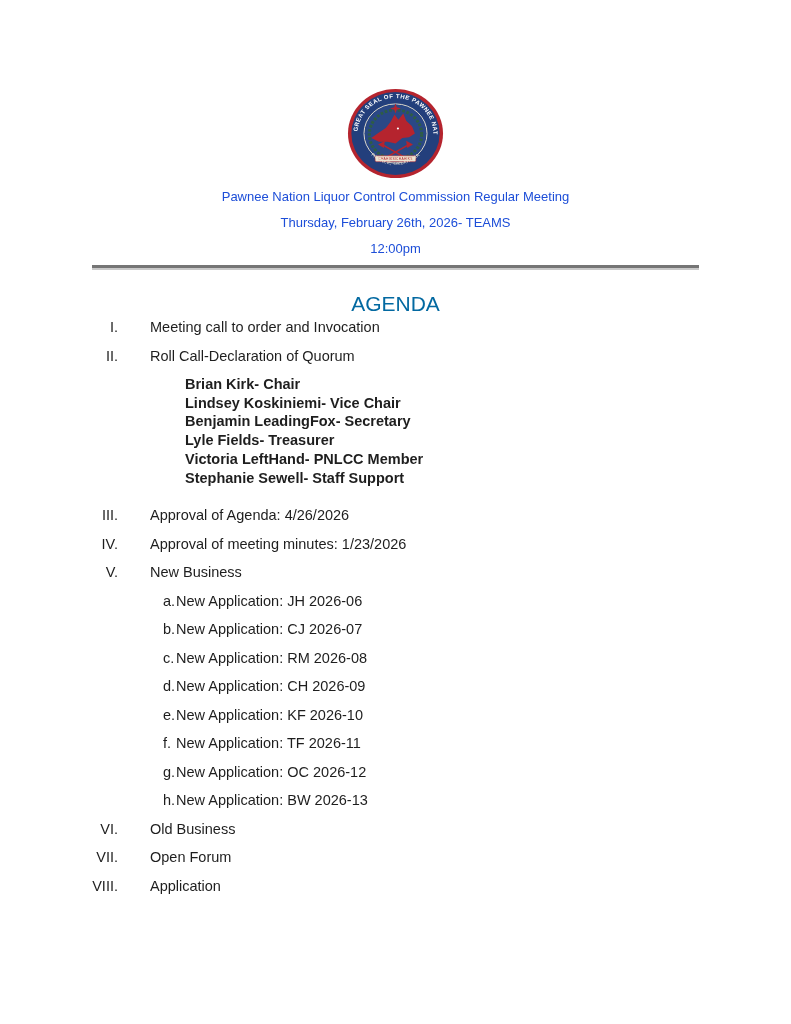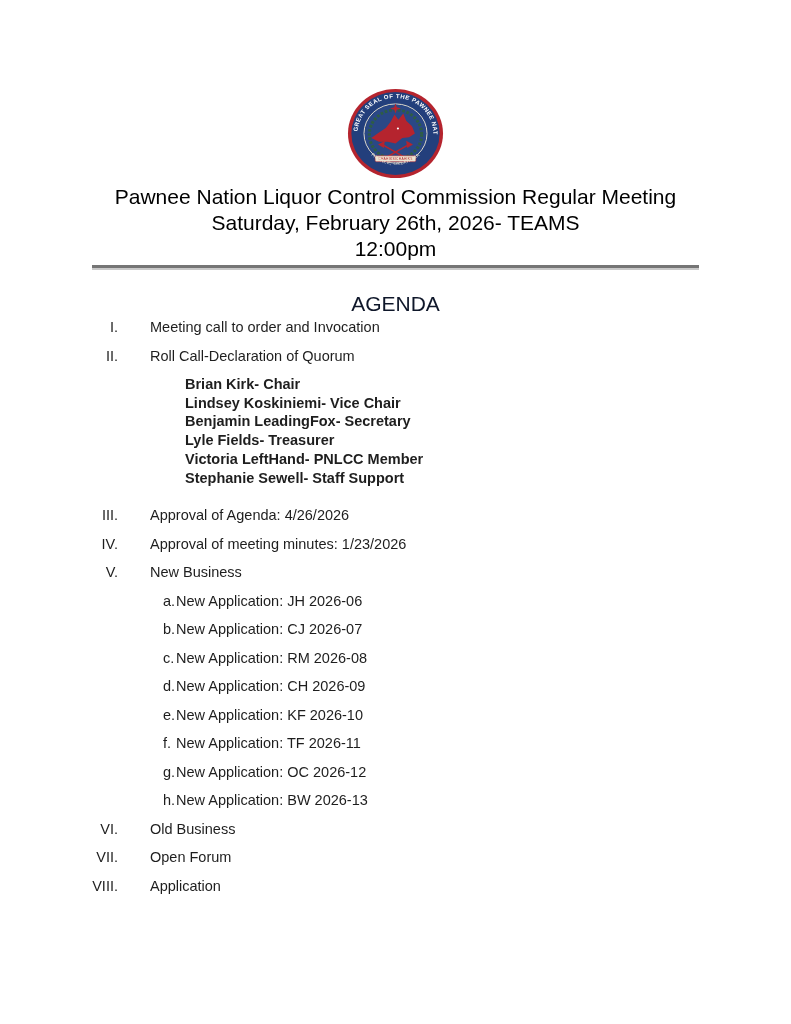--- a/index.html
+++ b/index.html
@@ -14,37 +14,37 @@
     width: 791px; height: 1024px;
     background: #ffffff;
     overflow: hidden;
   }
   .seal {
     display: block;
     margin: 88px auto 5px auto;
   }
   .title-block {
     text-align: center;
-    font-size: 21px;
+    font-size: 13px;
     line-height: 26px;
-    color: #000000;
+    color: #1d4ed8;
   }
   .rule {
     width: 607px;
     margin: 3px auto 0 auto;
     height: 3px;
     background: #757575;
     border-bottom: 2px solid #c9c9c9;
   }
   .agenda-heading {
     margin-top: 20px;
     text-align: center;
     font-size: 21px;
     line-height: 28px;
-    color: #0f172a;
+    color: #0369a1;
   }
   .agenda-list {
     font-size: 14.5px;
     line-height: 19.5px;
     color: #1e1e1e;
   }
   .item { display: flex; margin-bottom: 9px; }
   .item .num { width: 118px; text-align: right; flex: none; }
   .item .txt { margin-left: 32px; }
   .members {
@@ -83,21 +83,21 @@
     <path d="M39,58 L32,62 L38,66 Z" fill="#b5242e"></path>
     <rect x="29" y="74.5" width="42" height="6.5" rx="1.5" fill="#ece5d2" stroke-width="0.6" stroke="#b5242e"></rect>
     <text x="50" y="79.3" font-size="3.4" text-anchor="middle" letter-spacing="0.3" fill="#b5242e">CHAHIKSICHAHIKS</text>
     <text font-size="4.8" letter-spacing="0.4" fill="#ece5d2">
       <textPath href="#arcBottom" startOffset="50%" text-anchor="middle">PAWNEE, OKLAHOMA</textPath>
     </text>
   </svg>
 
   <div class="title-block">
     <div>Pawnee Nation Liquor Control Commission Regular Meeting</div>
-    <div>Saturday, February 26th, 2026- TEAMS</div>
+    <div>Thursday, February 26th, 2026- TEAMS</div>
     <div>12:00pm</div>
   </div>
 
   <div class="rule"></div>
 
   <div class="agenda-heading">AGENDA</div>
 
   <div class="agenda-list">
 
     <div class="item">

